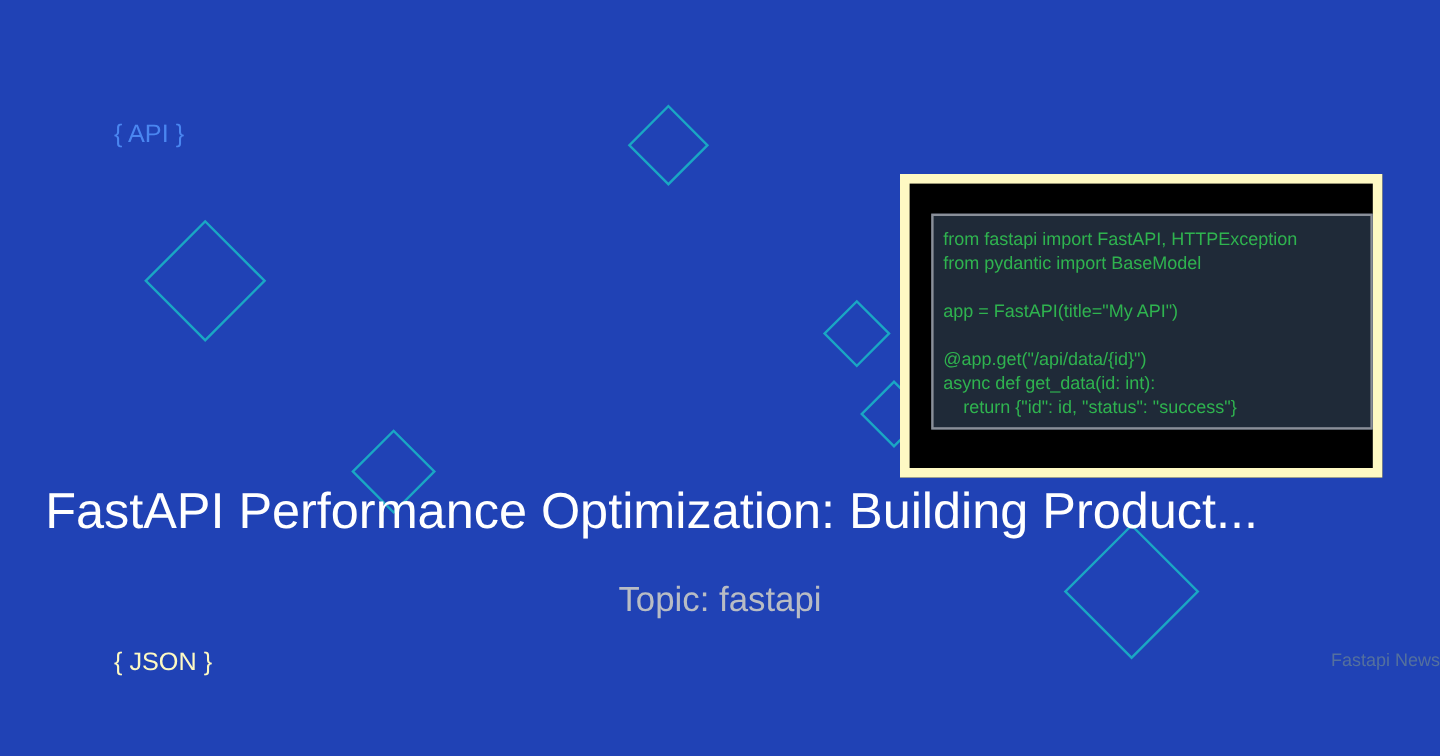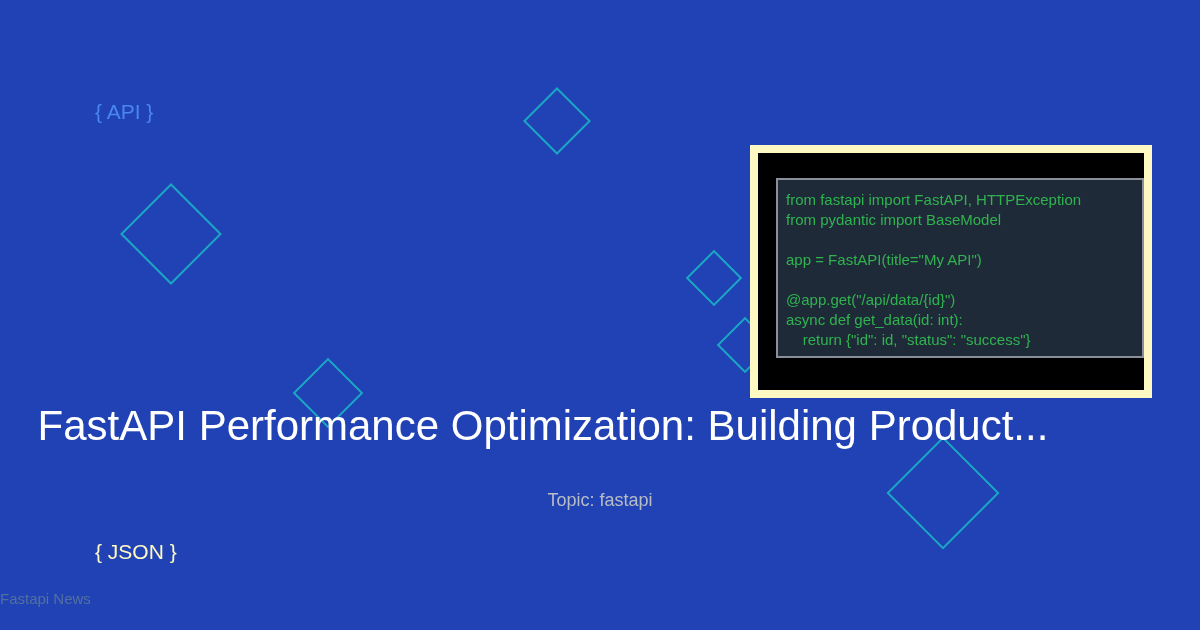--- a/index.html
+++ b/index.html
@@ -67,29 +67,29 @@
     font-weight:normal;
     line-height:48px;
     white-space:nowrap;
   }
   .subtitle {
     position:absolute;
     left:0; top:486px;
     width:1200px;
     text-align:center;
     color:#b8bcc4;
-    font-size:18px;
+    font-size:29px;
     font-weight:normal;
     line-height:28px;
   }
   .footer {
     position:absolute;
-    left:0; top:588px;
+    left:0; top:540px;
     width:1200px;
-    text-align:left;
+    text-align:right;
     color:#54709e;
     font-size:15px;
     font-weight:normal;
     line-height:21px;
   }
 
   
   .tag {
     position:absolute;
     font-size:21px;

